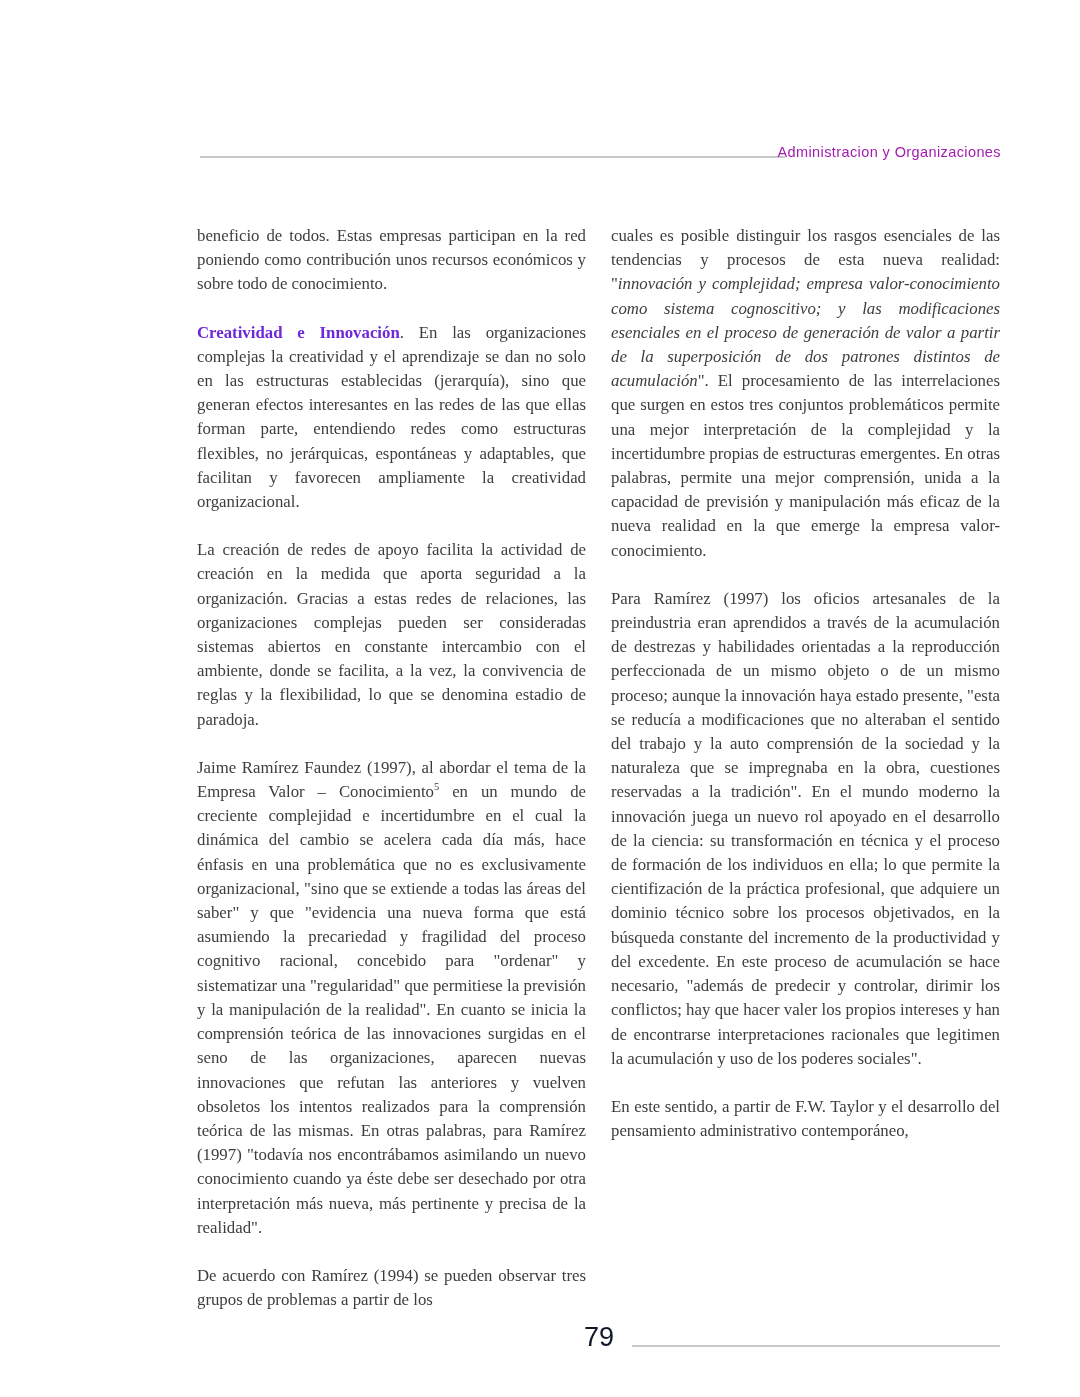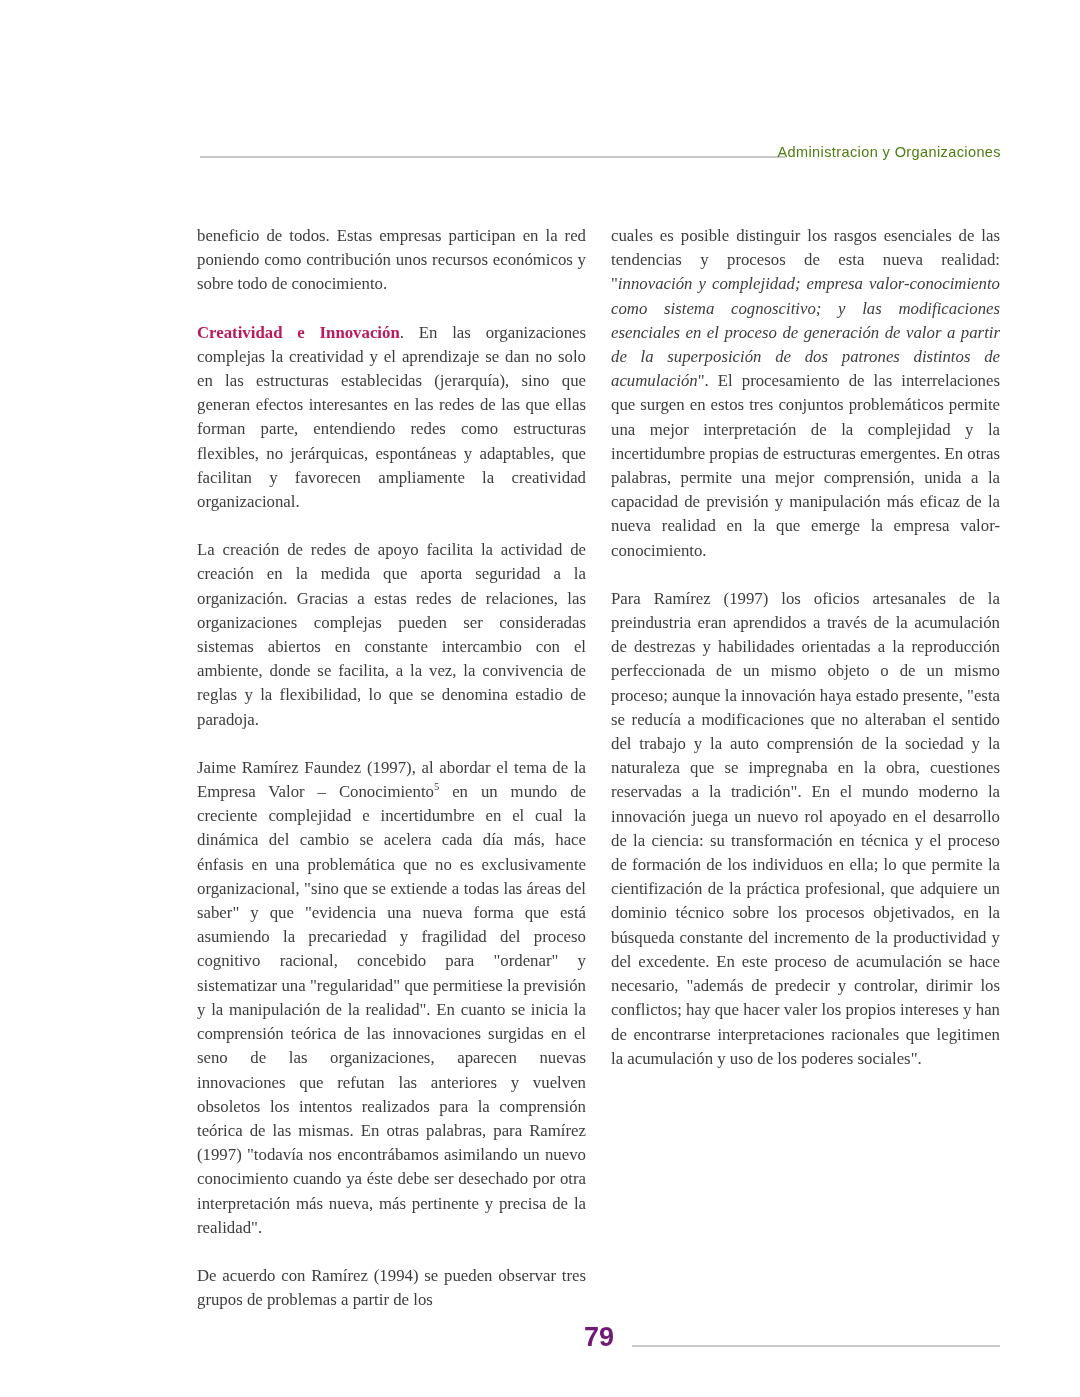--- a/index.html
+++ b/index.html
@@ -24,21 +24,21 @@
     background: #c9c9c9;
   }
   .header-title {
     position: absolute;
     top: 144px;
     right: 79px;
     font-family: "Liberation Sans", sans-serif;
     font-weight: 400;
     font-size: 14.5px;
     letter-spacing: 0.4px;
-    color: #4d7c0f;
+    color: #a21caf;
     white-space: nowrap;
   }
   
   .content {
     position: absolute;
     left: 197px;
     top: 224px;
     width: 804px;
     display: flex;
     gap: 25px;
@@ -48,36 +48,36 @@
     text-align: justify;
     font-size: 16.8px;
     line-height: 24.2px;
     color: #3d3d3d;
     hyphens: auto;
   }
   .column p.para {
     margin: 0 0 24px 0;
   }
   .column p.para:last-child { margin-bottom: 0; }
-  .column b { color: #be185d; }
+  .column b { color: #6d28d9; }
   .column i { font-style: italic; }
   .column sup {
     font-size: 10.5px;
     line-height: 0;
     vertical-align: super;
   }
   
   .footer-num {
     position: absolute;
     left: 584px;
     top: 1322px;
     font-family: "Liberation Sans", sans-serif;
-    font-weight: 700;
+    font-weight: 400;
     font-size: 27px;
-    color: #701a75;
+    color: #0f172a;
   }
   .footer-rule {
     position: absolute;
     left: 632px;
     top: 1345px;
     width: 368px;
     height: 2px;
     background: #c9c9c9;
   }
 </style>
@@ -93,19 +93,20 @@
     <div class="column" id="left-col">
         <p class="para"><span>beneficio de todos. Estas empresas participan en la red poniendo como contribución unos recursos económicos y sobre todo de conocimiento.</span></p>
         <p class="para"><b>Creatividad e Innovación</b><span>. En las organizaciones complejas la creatividad y el aprendizaje se dan no solo en las estructuras establecidas (jerarquía), sino que generan efectos interesantes en las redes de las que ellas forman parte, entendiendo redes como estructuras flexibles, no jerárquicas, espontáneas y adaptables, que facilitan y favorecen ampliamente la creatividad organizacional.</span></p>
         <p class="para"><span>La creación de redes de apoyo facilita la actividad de creación en la medida que aporta seguridad a la organización. Gracias a estas redes de relaciones, las organizaciones complejas pueden ser consideradas sistemas abiertos en constante intercambio con el ambiente, donde se facilita, a la vez, la convivencia de reglas y la flexibilidad, lo que se denomina estadio de paradoja.</span></p>
         <p class="para"><span>Jaime Ramírez Faundez (1997), al abordar el tema de la Empresa Valor – Conocimiento</span><sup>5</sup><span> en un mundo de creciente complejidad e incertidumbre en el cual la dinámica del cambio se acelera cada día más, hace énfasis en una problemática que no es exclusivamente organizacional, "sino que se extiende a todas las áreas del saber" y que "evidencia una nueva forma que está asumiendo la precariedad y fragilidad del proceso cognitivo racional, concebido para "ordenar" y sistematizar una "regularidad" que permitiese la previsión y la manipulación de la realidad". En cuanto se inicia la comprensión teórica de las innovaciones surgidas en el seno de las organizaciones, aparecen nuevas innovaciones que refutan las anteriores y vuelven obsoletos los intentos realizados para la comprensión teórica de las mismas. En otras palabras, para Ramírez (1997) "todavía nos encontrábamos asimilando un nuevo conocimiento cuando ya éste debe ser desechado por otra interpretación más nueva, más pertinente y precisa de la realidad".</span></p>
         <p class="para"><span>De acuerdo con Ramírez (1994) se pueden observar tres grupos de problemas a partir de los</span></p>
       </div>
     <div class="column" id="right-col">
         <p class="para"><span>cuales es posible distinguir los rasgos esenciales de las tendencias y procesos de esta nueva realidad: "</span><i>innovación y complejidad; empresa valor-conocimiento como sistema cognoscitivo; y las modificaciones esenciales en el proceso de generación de valor a partir de la superposición de dos patrones distintos de acumulación</i><span>". El procesamiento de las interrelaciones que surgen en estos tres conjuntos problemáticos permite una mejor interpretación de la complejidad y la incertidumbre propias de estructuras emergentes. En otras palabras, permite una mejor comprensión, unida a la capacidad de previsión y manipulación más eficaz de la nueva realidad en la que emerge la empresa valor-conocimiento.</span></p>
         <p class="para"><span>Para Ramírez (1997) los oficios artesanales de la preindustria eran aprendidos a través de la acumulación de destrezas y habilidades orientadas a la reproducción perfeccionada de un mismo objeto o de un mismo proceso; aunque la innovación haya estado presente, "esta se reducía a modificaciones que no alteraban el sentido del trabajo y la auto comprensión de la sociedad y la naturaleza que se impregnaba en la obra, cuestiones reservadas a la tradición". En el mundo moderno la innovación juega un nuevo rol apoyado en el desarrollo de la ciencia: su transformación en técnica y el proceso de formación de los individuos en ella; lo que permite la cientifización de la práctica profesional, que adquiere un dominio técnico sobre los procesos objetivados, en la búsqueda constante del incremento de la productividad y del excedente. En este proceso de acumulación se hace necesario, "además de predecir y controlar, dirimir los conflictos; hay que hacer valer los propios intereses y han de encontrarse interpretaciones racionales que legitimen la acumulación y uso de los poderes sociales".</span></p>
+        <p class="para"><span>En este sentido, a partir de F.W. Taylor y el desarrollo del pensamiento administrativo contemporáneo,</span></p>
       </div>
   </div>
 
   <div class="footer-num">79</div>
   <div class="footer-rule"></div>
 
 </div>
 
 </body></html>

